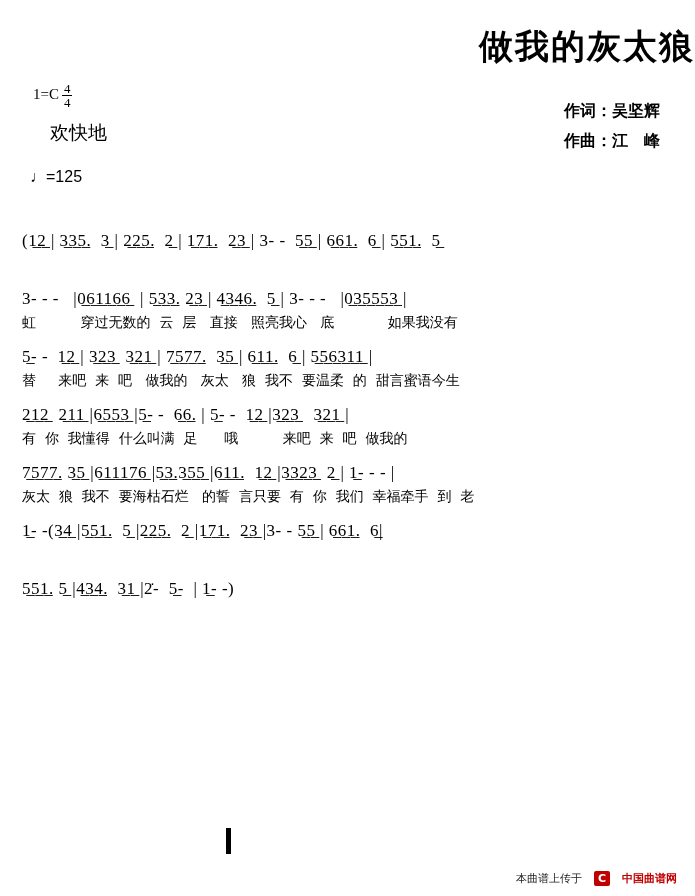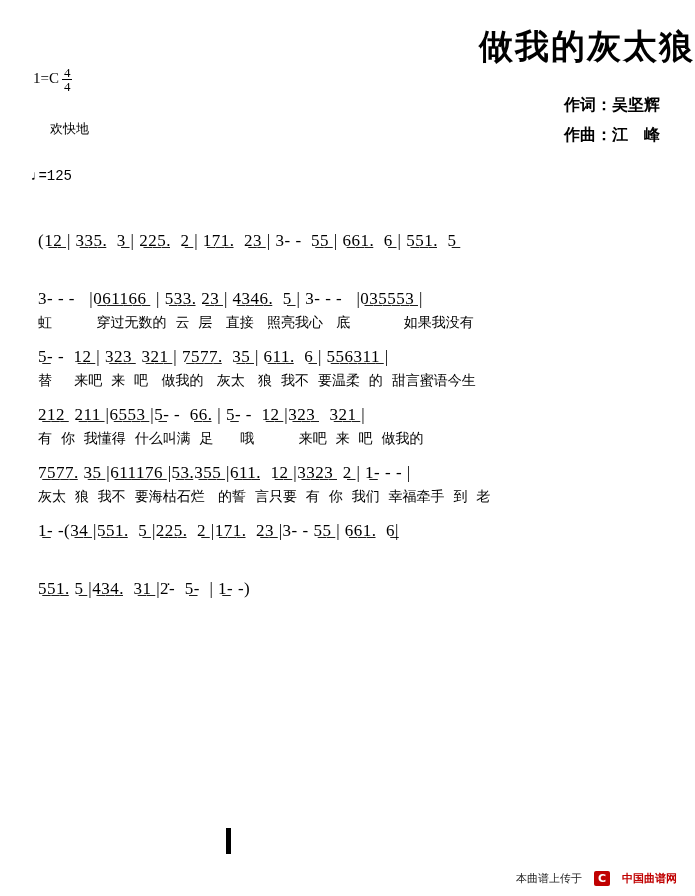--- a/index.html
+++ b/index.html
@@ -16,59 +16,59 @@
   .title{
     position:absolute;top:24px;left:0;width:695px;
     text-align:right;
     font-family:"DejaVu Sans", sans-serif;
     font-weight:bold;
     font-size:34px;
     letter-spacing:2px;
   }
 
   .keysig{
-    position:absolute;left:33px;top:66px;
+    position:absolute;left:33px;top:82px;
     font-size:15px;
     font-family:"Liberation Serif", serif;
   }
   .keysig .frac{
     display:inline-block;
     vertical-align:middle;
     text-align:center;
     line-height:1.0;
     margin-left:3px;
     font-size:13px;
   }
   .keysig .frac .num{display:block;border-bottom:1px solid #000;padding:0 2px;}
   .keysig .frac .den{display:block;padding:0 2px;}
 
   .mood{
     position:absolute;left:50px;top:120px;
     font-family:Liberation Mono, monospace;
-    font-size:13px;
+    font-size:19px;
   }
   .tempo{
     position:absolute;left:30px;top:168px;
-    font-size:14px;
-    font-family:Liberation Mono, monospace;
+    font-size:16px;
+    font-family:Liberation Sans, sans-serif;
     white-space:nowrap;
     text-align:center;
   }
 
   .credits{
-    position:absolute;right:35px;top:90px;
+    position:absolute;right:35px;top:96px;
     font-family:"DejaVu Sans", sans-serif;
     font-weight:bold;
     font-size:16px;
     line-height:1.85;
     text-align:left;
   }
 
   .systems{
-    position:absolute;left:16px;top:228px;width:578px;
+    position:absolute;left:0;top:228px;width:578px;
   }
   .system{
     position:relative;
     margin-bottom:8px;
     padding:0 22px;
     box-sizing:border-box;
   }
   .notes{
     font-family:"Liberation Serif", serif;
     font-size:17px;

